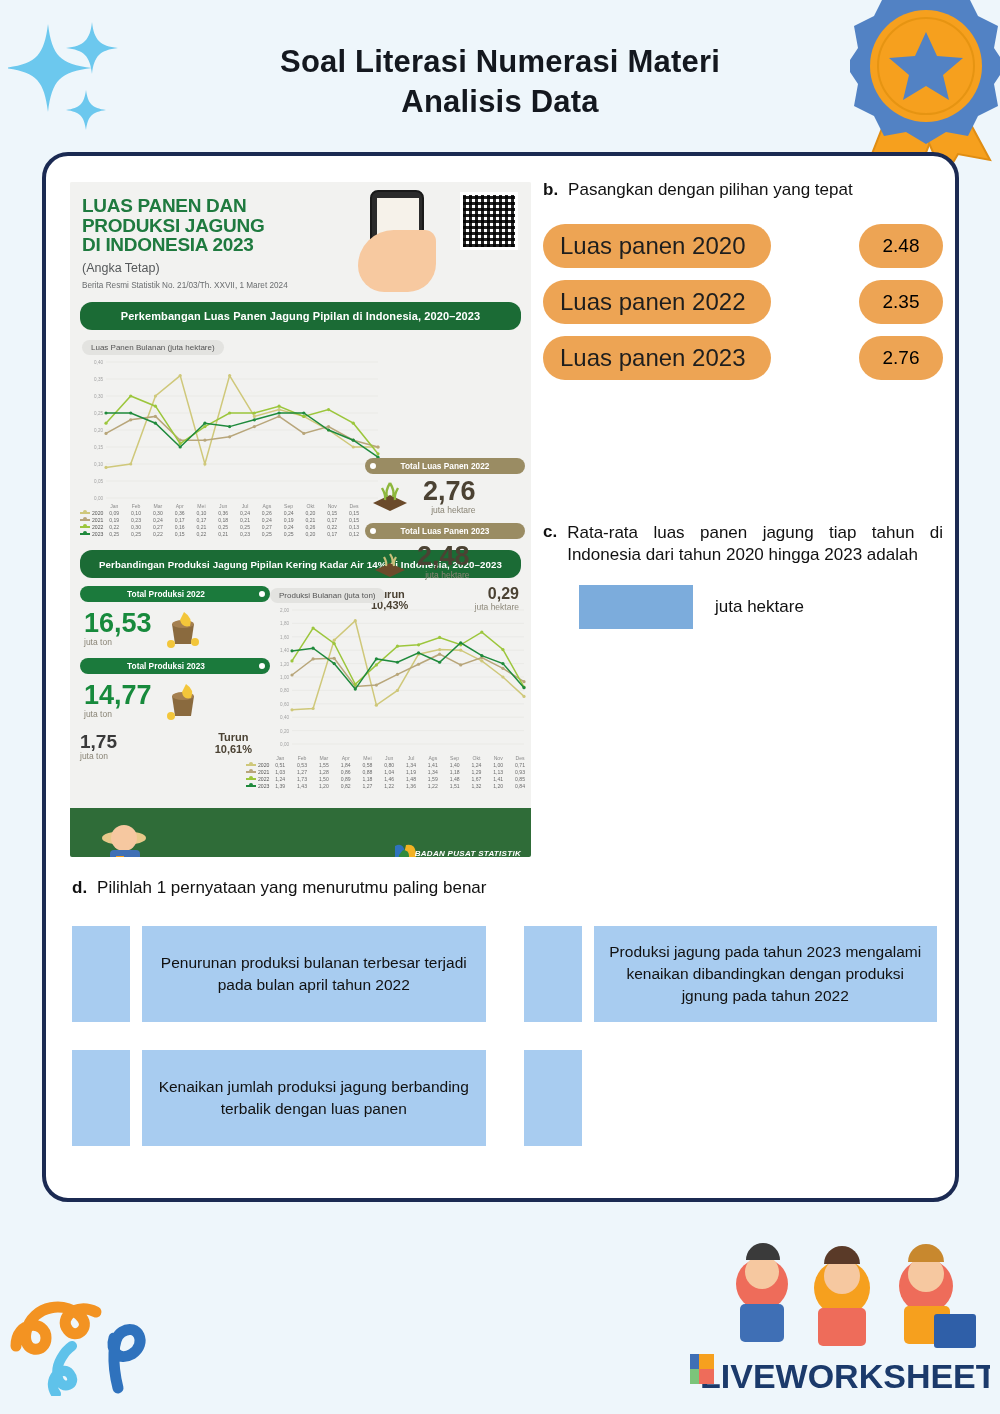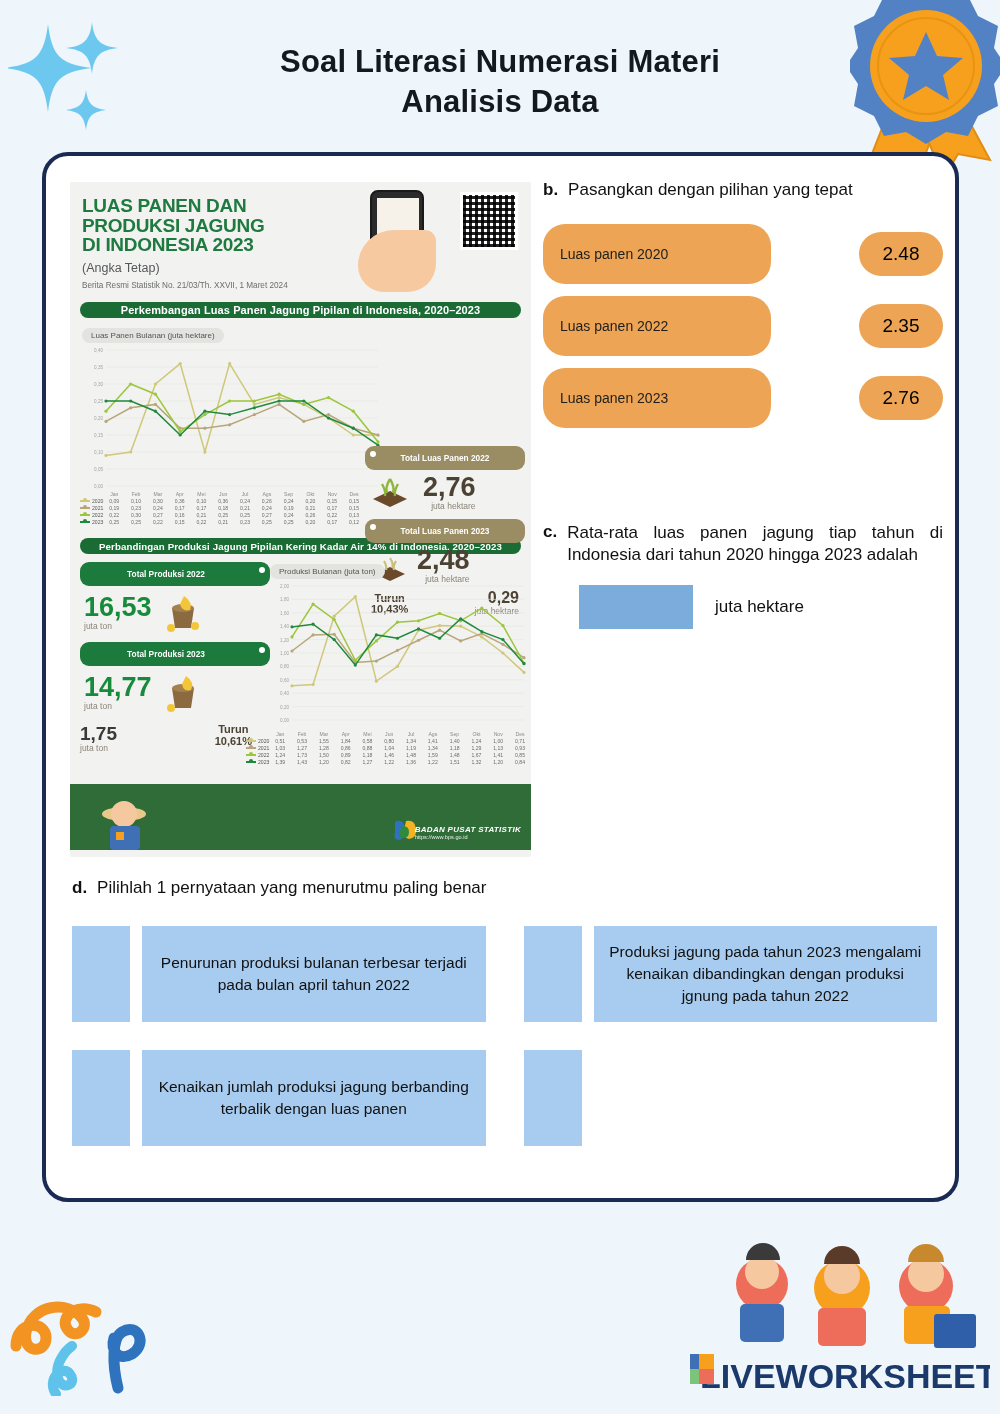--- a/index.html
+++ b/index.html
@@ -70,21 +70,21 @@
   }
   .qr {
     position: absolute; left: 390px; top: 10px; width: 58px; height: 58px;
     background:
       repeating-linear-gradient(90deg,#222 0 3px,transparent 3px 6px),
       repeating-linear-gradient(0deg,#222 0 3px,#fff 3px 6px);
     background-blend-mode: multiply; border: 3px solid #fff;
   }
 
   .banner {
-    margin: 0 10px; height: 16px; background: #1b6b35;
+    margin: 0 10px; height: 28px; background: #1b6b35;
     border-radius: 12px; color: #fff; font-size: 11px; font-weight: bold;
     display: flex; align-items: center; justify-content: center;
     letter-spacing: .1px;
   }
   .banner.small { font-size: 9.7px; }
 
   .chip {
     display: inline-block; background: #e3e3e0; color: #555;
     border-radius: 10px; font-size: 8px; padding: 3px 9px;
   }
@@ -95,21 +95,21 @@
   .tbl td { text-align: center; padding: .5px 0; }
   .tbl td.yr { text-align: left; color: #555; padding-left: 12px; position: relative; }
   .lgd { position: absolute; left: 0; top: 50%; transform: translateY(-50%);
          width: 10px; height: 2px; }
   .lgd::after { content:""; position:absolute; left:3px; top:-1.6px; width:4px;height:4px;
          border-radius:50%; background:inherit; }
 
   
   .rail { position: absolute; right: 6px; top: 128px; width: 160px; }
   .rail-pill {
-    height: 24px; background: #9a8c63; border-radius: 9px; color: #fff;
+    height: 16px; background: #9a8c63; border-radius: 9px; color: #fff;
     font-size: 8.3px; display: flex; align-items: center; justify-content: center;
     position: relative; font-weight: 600;
   }
   .rail-pill .dot {
     position: absolute; left: 3px; top: 3px; width: 10px; height: 10px;
     border-radius: 50%; background: #fff; border: 2px solid #9a8c63;
   }
   .rail-pill.green { background: #1b7a3c; }
   .rail-pill.green .dot { border-color: #1b7a3c; left: auto; right: 3px; }
   .bignum { font-size: 27px; font-weight: bold; color: #4b4233; line-height: 1; }
@@ -127,23 +127,23 @@
 
   
   .qb { position: absolute; left: 497px; top: 24px; width: 400px; }
   .q-letter { font-weight: bold; font-size: 17px; color: #111; }
   .q-text { font-size: 17px; color: #111; }
   .q-row { display: flex; align-items: flex-start; gap: 10px; }
 
   .match-grid { margin-top: 24px; }
   .match-line { display: flex; align-items: center; justify-content: space-between; margin-bottom: 12px; }
   .pill-left {
-    width: 228px; height: 60px; background: #eda454; border-radius: 22px;
+    width: 228px; height: 44px; background: #eda454; border-radius: 22px;
     display: flex; align-items: center; padding-left: 17px;
-    font-size: 14px; color: #1e1e1e;
+    font-size: 24px; color: #1e1e1e;
   }
   .pill-right {
     width: 84px; height: 44px; background: #eda454; border-radius: 22px;
     display: flex; align-items: center; justify-content: center;
     font-size: 19px; color: #000000;
   }
 
   
   .qc { position: absolute; left: 497px; top: 366px; width: 400px; }
   .qc-body { font-size: 17px; color: #111; text-align: justify; line-height: 1.32; }

